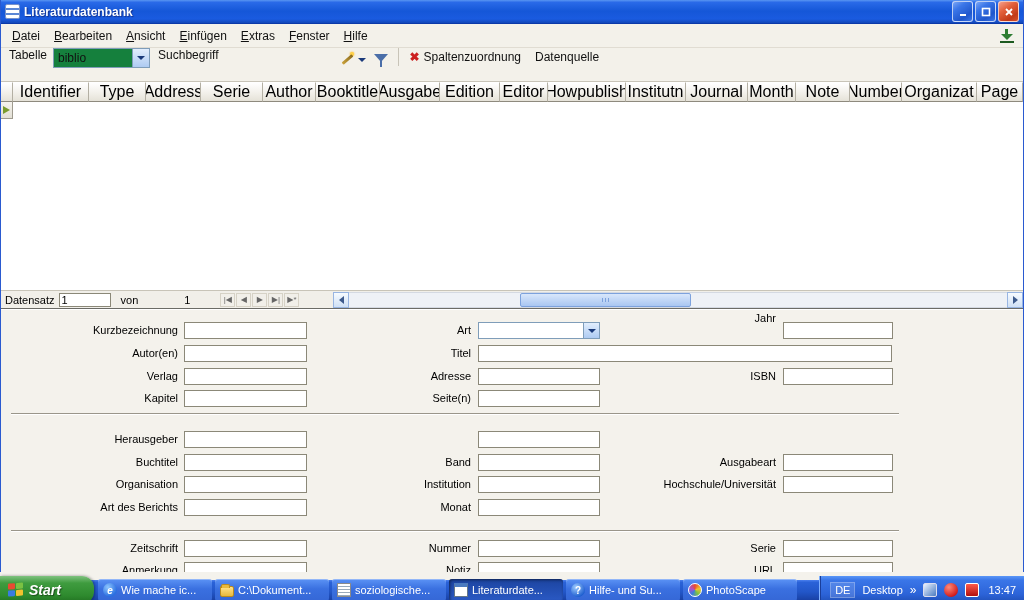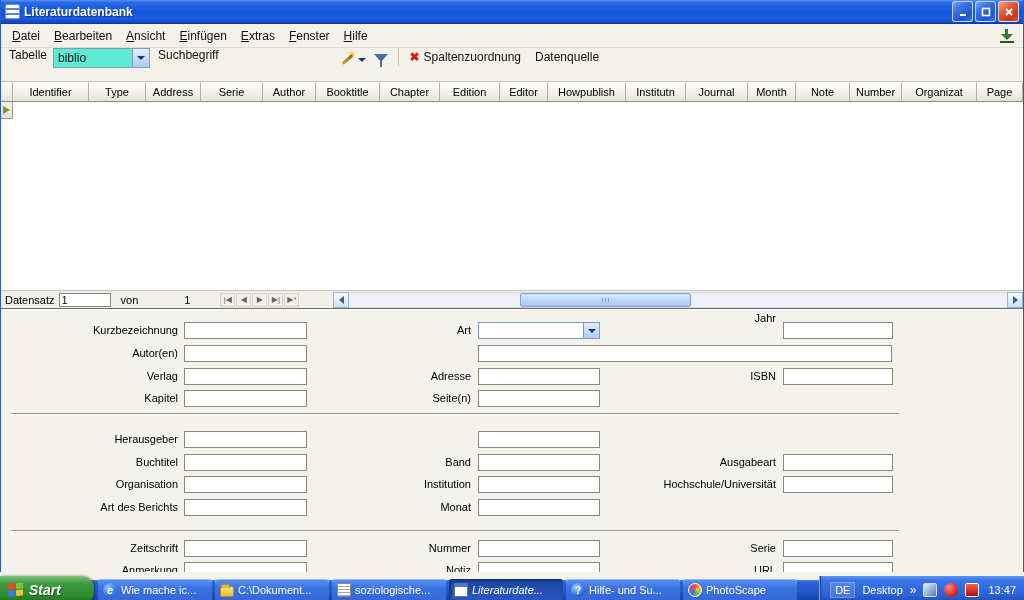--- a/index.html
+++ b/index.html
@@ -30,40 +30,40 @@
   .menu-item::first-letter { text-decoration:underline; }
   .menubar-right-icon { position:absolute; right:8px; top:5px; width:16px; height:14px; }
   .mri-stem { position:absolute; left:6px; top:0; width:3px; height:5px; background:#2e7d32; }
   .mri-tri { position:absolute; left:2px; top:5px; width:0; height:0;
     border-left:6px solid transparent; border-right:6px solid transparent; border-top:6px solid #2e7d32; }
   .mri-base { position:absolute; left:1px; bottom:0; width:14px; height:2px; background:#1d5a20; }
   
   .toolbar { position:absolute; top:48px; left:0; right:0; height:34px; background:#f3f1ea;
     border-bottom:1px solid #c8c4b8; display:flex; align-items:flex-start; padding:0 8px; font-size:12px; color:#111; }
   .tool-label { margin-right:6px; }
-  .combo { height:20px; background:#5eead4; border:1px solid #7f9db9; display:flex; align-items:stretch; }
+  .combo { height:20px; background:#15803d; border:1px solid #7f9db9; display:flex; align-items:stretch; }
   .combo-txt { flex:1; font-size:12px; padding:2px 4px; overflow:hidden; white-space:nowrap; }
   .combo-btn { width:17px; background:linear-gradient(180deg,#e2eefd,#aecbf2); border-left:1px solid #7f9db9;
     display:flex; align-items:center; justify-content:center; }
   .arr-down { width:0; height:0; border-left:4px solid transparent; border-right:4px solid transparent; border-top:4px solid #1a3a7a; }
   .tb-input { height:20px; border:1px solid #7f9db9; font-size:12px; padding:1px 4px; font-family:"Liberation Sans",sans-serif; }
   .icon-btn { height:24px; display:flex; align-items:center; padding:0 4px; }
   .wand { position:relative; width:16px; height:16px; }
   .wand-rod { position:absolute; left:2px; top:6px; width:13px; height:3px; background:linear-gradient(90deg,#caa23a,#8a6a1e); transform:rotate(-40deg); border-radius:1px; }
   .wand-spark { position:absolute; right:1px; top:0; width:4px; height:4px; background:#ffd24a; border-radius:50%; box-shadow:0 0 2px #ffae00; }
   .funnel { position:relative; width:14px; height:15px; }
   .funnel-tri { position:absolute; top:1px; left:0; width:0; height:0; border-left:7px solid transparent; border-right:7px solid transparent; border-top:8px solid #4a6ea8; }
   .funnel-stem { position:absolute; top:8px; left:6px; width:2px; height:6px; background:#4a6ea8; }
   .tool-sep { width:1px; height:18px; background:#c8c4b8; margin:0 6px; }
   .x-icon { color:#cc2020; font-size:12px; font-weight:bold; margin-right:4px; }
   .text-btn { display:flex; align-items:center; padding:2px 5px; }
   
   .grid-header { position:absolute; top:82px; left:0; right:0; height:20px; display:flex; overflow:hidden; background:#f1efe9; }
   .ghc { background:linear-gradient(180deg,#ffffff,#f2f0ea 55%,#e5e2d8); border-right:1px solid #b3afa3;
-    border-bottom:1px solid #8e8a7e; border-top:1px solid #fff; font-size:11px; color:#000;
+    border-bottom:1px solid #8e8a7e; border-top:1px solid #fff; font-size:16px; color:#000;
     display:flex; align-items:center; justify-content:center; white-space:nowrap; overflow:hidden; flex:none; }
   .ghc.corner { width:12px; }
   .ghc.last { flex:1; }
   .grid-body { position:absolute; top:102px; left:0; right:0; height:188px; background:#fff; }
   .rowheader { position:absolute; left:0; top:0; width:12px; height:17px;
     background:linear-gradient(180deg,#f5f3ee,#e2dfd5); border-right:1px solid #9e9a8e; border-bottom:1px solid #9e9a8e;
     display:flex; align-items:center; justify-content:center; }
   .rec-arrow { width:0; height:0; border-top:4px solid transparent; border-bottom:4px solid transparent; border-left:7px solid #7a9b2e; }
   
   .recordbar { position:absolute; top:290px; left:0; right:0; height:18px; background:#f1efe9;
@@ -110,21 +110,21 @@
     background:linear-gradient(180deg,#7fc27f 0%,#3f9c3f 25%,#2e8a2e 70%,#1f6b1f 100%);
     border-radius:0 12px 12px 0; box-shadow:1px 0 3px rgba(0,0,0,.4); }
   .win-flag { width:16px; height:14px; display:grid; grid-template-columns:7px 7px; grid-template-rows:6px 6px; gap:1px; transform:skewY(-4deg); }
   .wf1 { background:#e84a32; border-radius:1px; } .wf2 { background:#7bc143; border-radius:1px; }
   .wf3 { background:#3a7be0; border-radius:1px; } .wf4 { background:#f2c22e; border-radius:1px; }
   .start-text { color:#fff; font-size:14px; font-weight:bold; font-style:italic; text-shadow:1px 1px 1px #1d4f1d; }
   .tasks { flex:1; display:flex; align-items:center; gap:3px; padding:0 4px; overflow:hidden; }
   .task { width:114px; height:22px; border-radius:3px; display:flex; align-items:center; gap:4px; padding:0 5px;
     background:linear-gradient(180deg,#5b93f5,#3a70e0 45%,#3567d6); box-shadow:inset 0 1px 0 rgba(255,255,255,.35);
     color:#fff; font-size:11px; white-space:nowrap; overflow:hidden; flex:none; }
-  .task.active { background:linear-gradient(180deg,#1c44a0,#2a59c4); box-shadow:inset 1px 1px 3px rgba(0,0,0,.5);font-style:italic; }
+  .task.active { background:linear-gradient(180deg,#1c44a0,#2a59c4); box-shadow:inset 1px 1px 3px rgba(0,0,0,.5); }
   .task-label { overflow:hidden; text-overflow:ellipsis; }
   .ticon { width:14px; height:14px; flex:none; }
   .ticon.ie { border-radius:50%; background:radial-gradient(circle at 35% 30%,#8ec6ff,#2b6fe0 70%);
     color:#fff; font-size:10px; font-weight:bold; font-style:italic; display:flex; align-items:center; justify-content:center; }
   .ticon.folder { position:relative; background:linear-gradient(180deg,#ffe28a,#e8b93c); border:1px solid #b98a1e; border-radius:1px 2px 2px 2px; margin-top:2px; height:11px; }
   .ticon.folder::before { content:""; position:absolute; top:-3px; left:0; width:7px; height:3px; background:#e8b93c; border:1px solid #b98a1e; border-bottom:none; border-radius:2px 2px 0 0; }
   .ticon.doc { background:#fff; border:1px solid #8a8a8a; background-image:repeating-linear-gradient(180deg,transparent 0 2px,#9ab 2px 3px); }
   .ticon.writer { background:#fff; border:1px solid #678; border-top:4px solid #4a7ac0; }
   .ticon.help { border-radius:50%; background:radial-gradient(circle at 35% 30%,#9ecbff,#1d5ecf 75%);
     color:#fff; font-size:10px; font-weight:bold; display:flex; align-items:center; justify-content:center; }
@@ -215,21 +215,21 @@
     </div>
 
     <div class="grid-header">
       <div class="ghc corner"></div>
       <div class="ghc" style="width:76px">Identifier</div>
       <div class="ghc" style="width:57px">Type</div>
       <div class="ghc" style="width:55px">Address</div>
       <div class="ghc" style="width:62px">Serie</div>
       <div class="ghc" style="width:53px">Author</div>
       <div class="ghc" style="width:64px">Booktitle</div>
-      <div class="ghc" style="width:60px">Chapter</div>
+      <div class="ghc" style="width:60px">Ausgabe</div>
       <div class="ghc" style="width:60px">Edition</div>
       <div class="ghc" style="width:48px">Editor</div>
       <div class="ghc" style="width:78px">Howpublish</div>
       <div class="ghc" style="width:60px">Institutn</div>
       <div class="ghc" style="width:62px">Journal</div>
       <div class="ghc" style="width:48px">Month</div>
       <div class="ghc" style="width:54px">Note</div>
       <div class="ghc" style="width:52px">Number</div>
       <div class="ghc" style="width:75px">Organizat</div>
       <div class="ghc last">Page</div>
@@ -279,20 +279,21 @@
         <span class="combo-txt"></span>
         <span class="combo-btn">
             <span class="arr-down"></span>
           </span>
       </div>
       <span class="lab c3l" style="top:0">Jahr</span>
       <input class="inp c3i" style="top: 12px;">
 
       <span class="lab c1l" style="top:35px">Autor(en)</span>
       <input class="inp c1i" style="top: 35px;">
+      <span class="lab c2l" style="top:35px">Titel</span>
       <input class="inp wide" style="top: 35px;">
 
       <span class="lab c1l" style="top:58px">Verlag</span>
       <input class="inp c1i" style="top: 58px;">
       <span class="lab c2l" style="top:58px">Adresse</span>
       <input class="inp c2i" style="top: 58px;">
       <span class="lab c3l" style="top:58px">ISBN</span>
       <input class="inp c3i" style="top: 58px;">
 
       <span class="lab c1l" style="top:80px">Kapitel</span>

